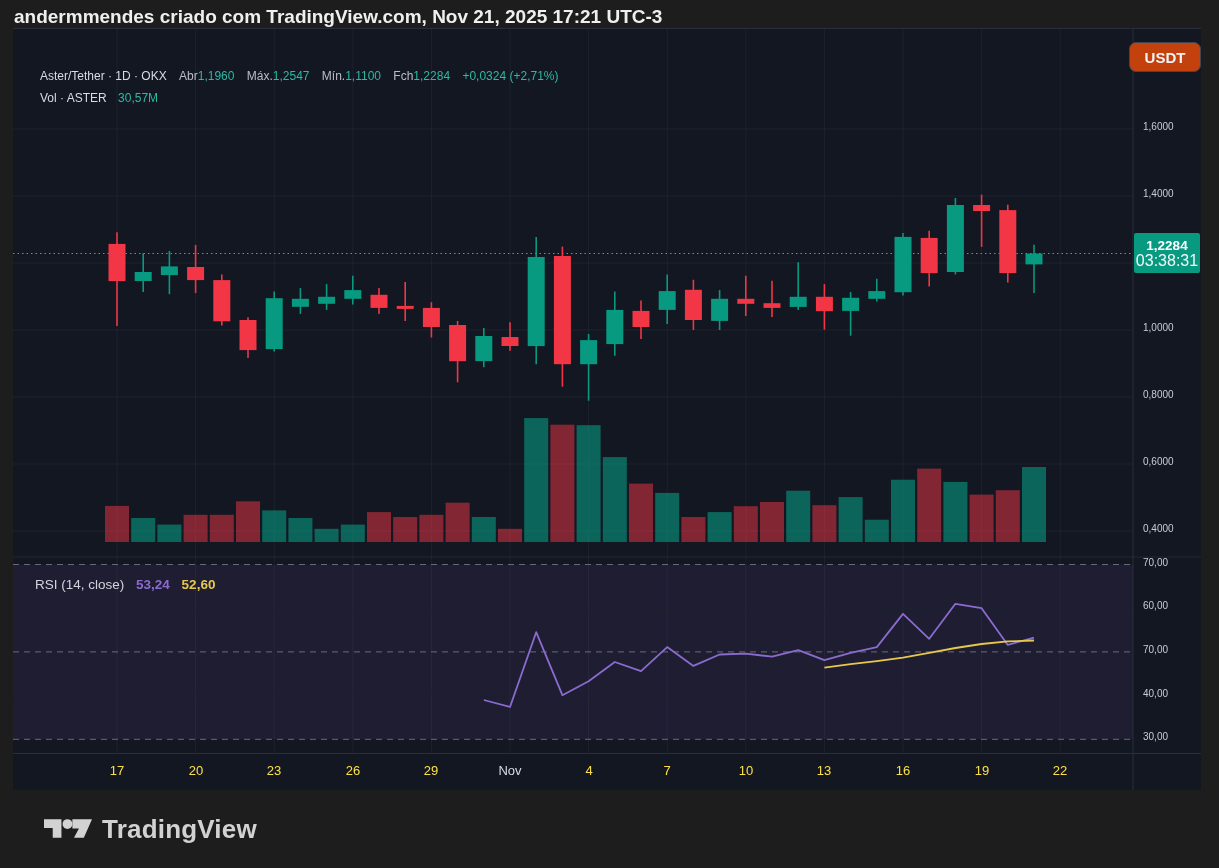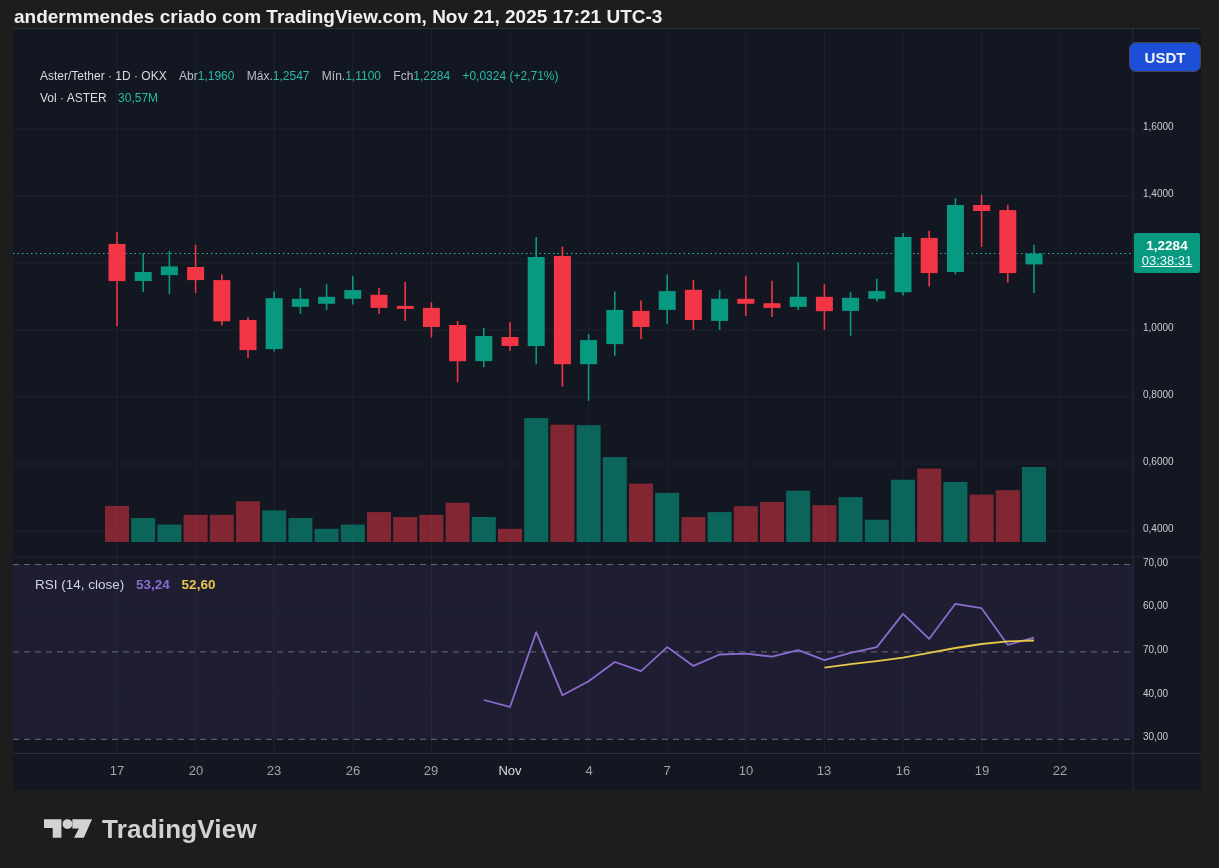--- a/index.html
+++ b/index.html
@@ -13,31 +13,31 @@
   .legend-row{left:27px;color:#b9bdc7;font-size:12px;white-space:nowrap;z-index:5;}
   .legend-row .sym{color:#d8dbe3;}
   .legend-row .lab{color:#b9bdc7;margin-left:9px;}
   .legend-row .val{color:#2bbaa5;}
   .legend-row .chg{color:#2bbaa5;margin-left:9px;}
   #legend-main{top:40px;}
   #legend-vol{top:62px;}
   #rsi-legend{left:22px;top:548px;color:#d1d4dc;font-size:13.5px;white-space:nowrap;z-index:5;}
   #rsi-legend .rsi-val{color:#8b6cce;margin-left:8px;font-weight:bold;}
   #rsi-legend .ma-val{color:#e8c84a;margin-left:8px;font-weight:bold;text-align:center;}
-  #usdt-btn{left:1116px;top:13px;width:70px;height:28px;background:#1d4ed8;border:1.5px solid #43464f;
+  #usdt-btn{left:1116px;top:13px;width:70px;height:28px;background:#c2410c;border:1.5px solid #43464f;
     border-radius:7px;color:#f2f3f5;font-size:15px;font-weight:bold;display:flex;align-items:center;
     justify-content:center;z-index:6;cursor:pointer;}
   #price-scale{left:1120px;top:0;width:68px;height:724px;z-index:4;}
   .scale-label{position:absolute;left:10px;color:#c9ccd4;font-size:10px;white-space:nowrap;}
   #price-badge{left:1px;width:66px;height:40px;background:#089981;border-radius:2px;display:flex;
     flex-direction:column;align-items:center;justify-content:center;color:#fff;z-index:6;}
   #price-badge .p{font-size:13.5px;font-weight:bold;line-height:16px;}
-  #price-badge .t{font-size:13px;line-height:14px;opacity:.95;text-decoration:underline;}
+  #price-badge .t{font-size:16px;line-height:14px;opacity:.95;}
   #time-axis{left:0;top:724px;width:1188px;height:38px;border-top:1px solid #2a2e39;z-index:4;}
-  .time-label{position:absolute;top:9px;width:44px;text-align:center;color:#a3a3a3;font-size:13px;}
+  .time-label{position:absolute;top:9px;width:44px;text-align:center;color:#fde047;font-size:13px;}
   .time-label.bold{font-weight:normal;color:#d7dae0;}
   #footer{left:0;top:790px;width:1219px;height:78px;background:#1d1d1d;display:flex;align-items:center;}
   #tv-logo{margin-left:44px;display:flex;align-items:center;cursor:pointer;}
   #tv-brand{color:#d2d2d2;font-size:26px;font-weight:bold;margin-left:10px;letter-spacing:.2px;}
 </style>
 </head>
 <body>
 
 <div id="stage">
 

